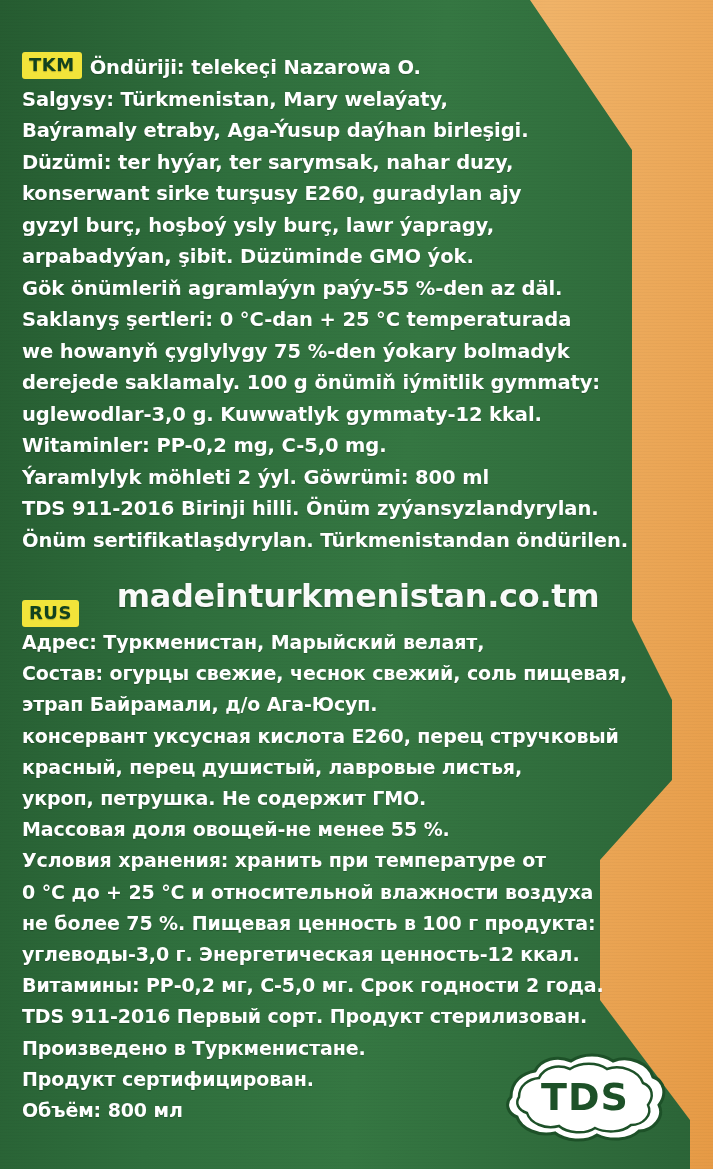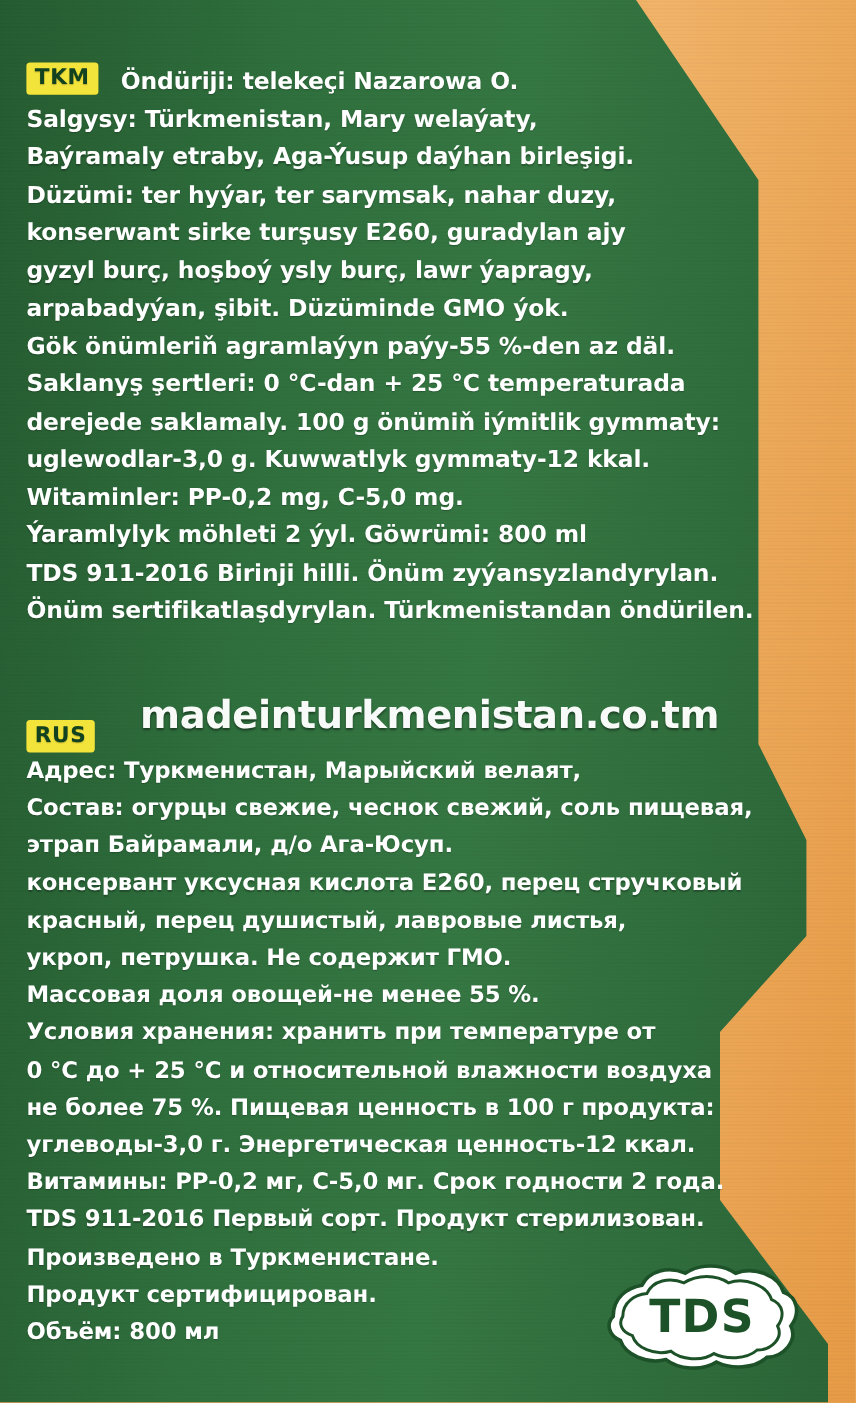--- a/index.html
+++ b/index.html
@@ -94,21 +94,20 @@
   }
 
   p.line {
     margin: 0;
     font-size: 19.5px;
     line-height: 31.5px;
     font-weight: bold;
     letter-spacing: -0.1px;
     white-space: nowrap;
     text-shadow: 0 1px 1px rgba(0,0,0,0.25);
-    gap: 11px;
   }
   .section-rus p.line {
     font-size: 19px;
     line-height: 31.2px;
   }
   .first-line {
     display: flex;
     align-items: flex-start;
   }
 
@@ -154,20 +153,21 @@
         <span>Öndüriji: telekeçi Nazarowa O.</span>
       </p>
       <p class="line">Salgysy: Türkmenistan, Mary welaýaty,</p>
       <p class="line">Baýramaly etraby, Aga-Ýusup daýhan birleşigi.</p>
       <p class="line">Düzümi: ter hyýar, ter sarymsak, nahar duzy,</p>
       <p class="line">konserwant sirke turşusy E260, guradylan ajy</p>
       <p class="line">gyzyl burç, hoşboý ysly burç, lawr ýapragy,</p>
       <p class="line">arpabadyýan, şibit. Düzüminde GMO ýok.</p>
       <p class="line">Gök önümleriň agramlaýyn paýy-55 %-den az däl.</p>
       <p class="line">Saklanyş şertleri: 0 °C-dan + 25 °C temperaturada</p>
+      <p class="line">we howanyň çyglylygy 75 %-den ýokary bolmadyk</p>
       <p class="line">derejede saklamaly. 100 g önümiň iýmitlik gymmaty:</p>
       <p class="line">uglewodlar-3,0 g. Kuwwatlyk gymmaty-12 kkal.</p>
       <p class="line">Witaminler: PP-0,2 mg, C-5,0 mg.</p>
       <p class="line">Ýaramlylyk möhleti 2 ýyl. Göwrümi: 800 ml</p>
       <p class="line">TDS 911-2016 Birinji hilli. Önüm zyýansyzlandyrylan.</p>
       <p class="line">Önüm sertifikatlaşdyrylan. Türkmenistandan öndürilen.</p>
     </div>
 
     <div class="watermark">madeinturkmenistan.co.tm</div>
 

